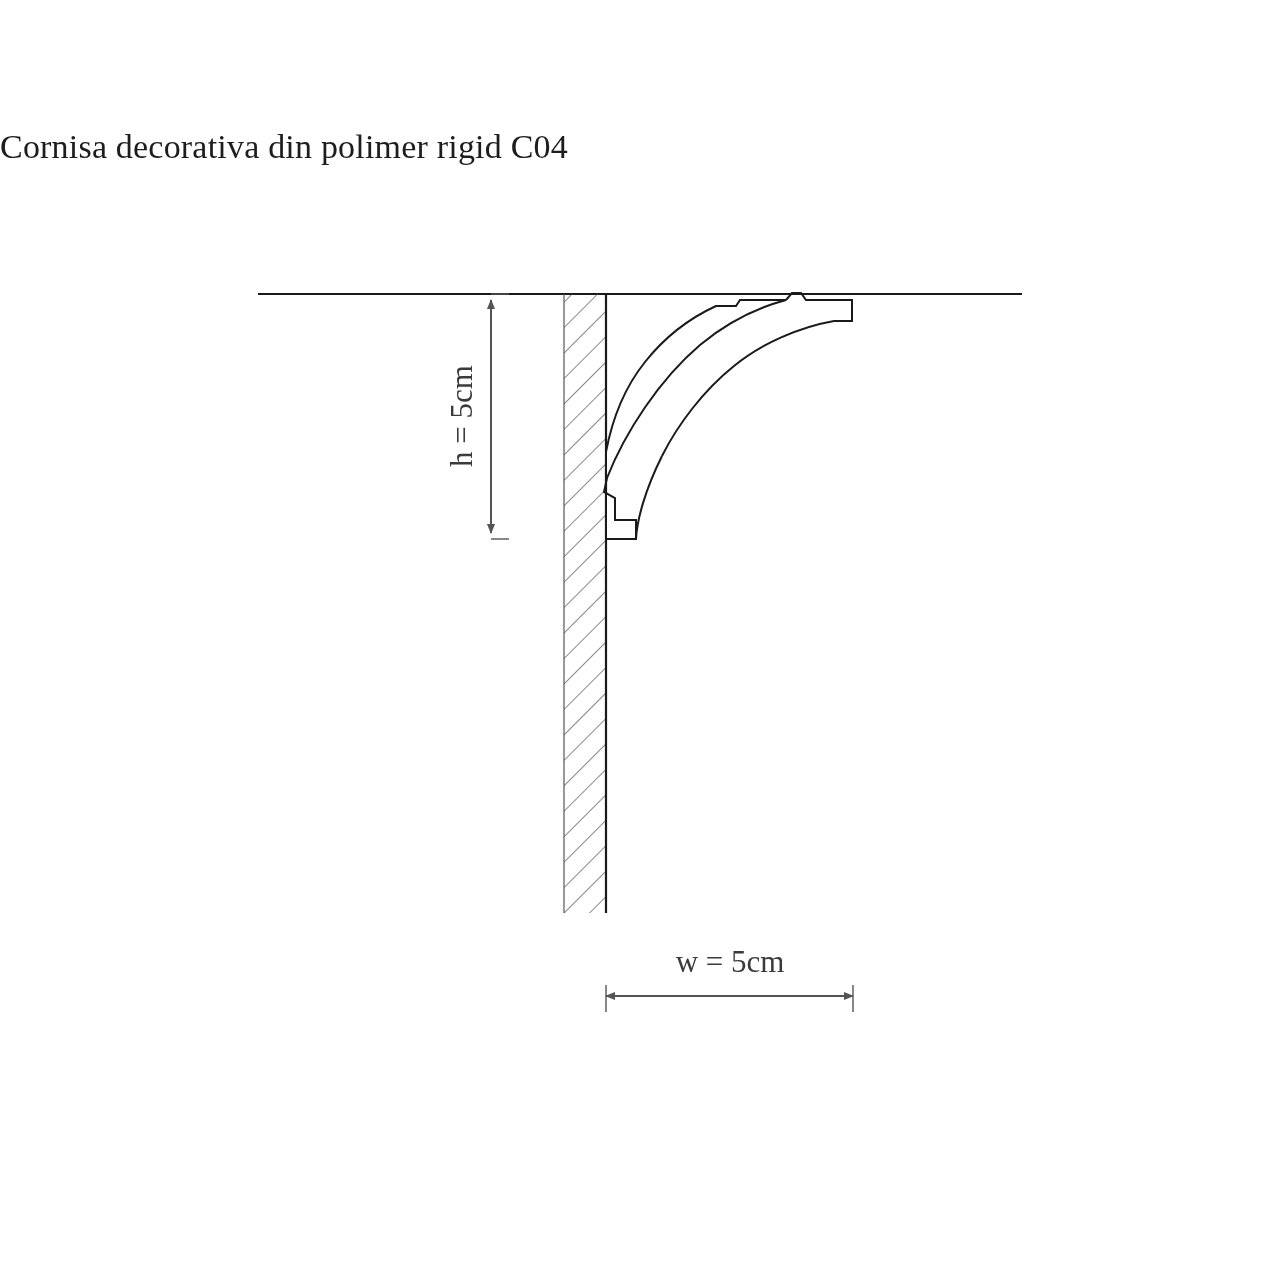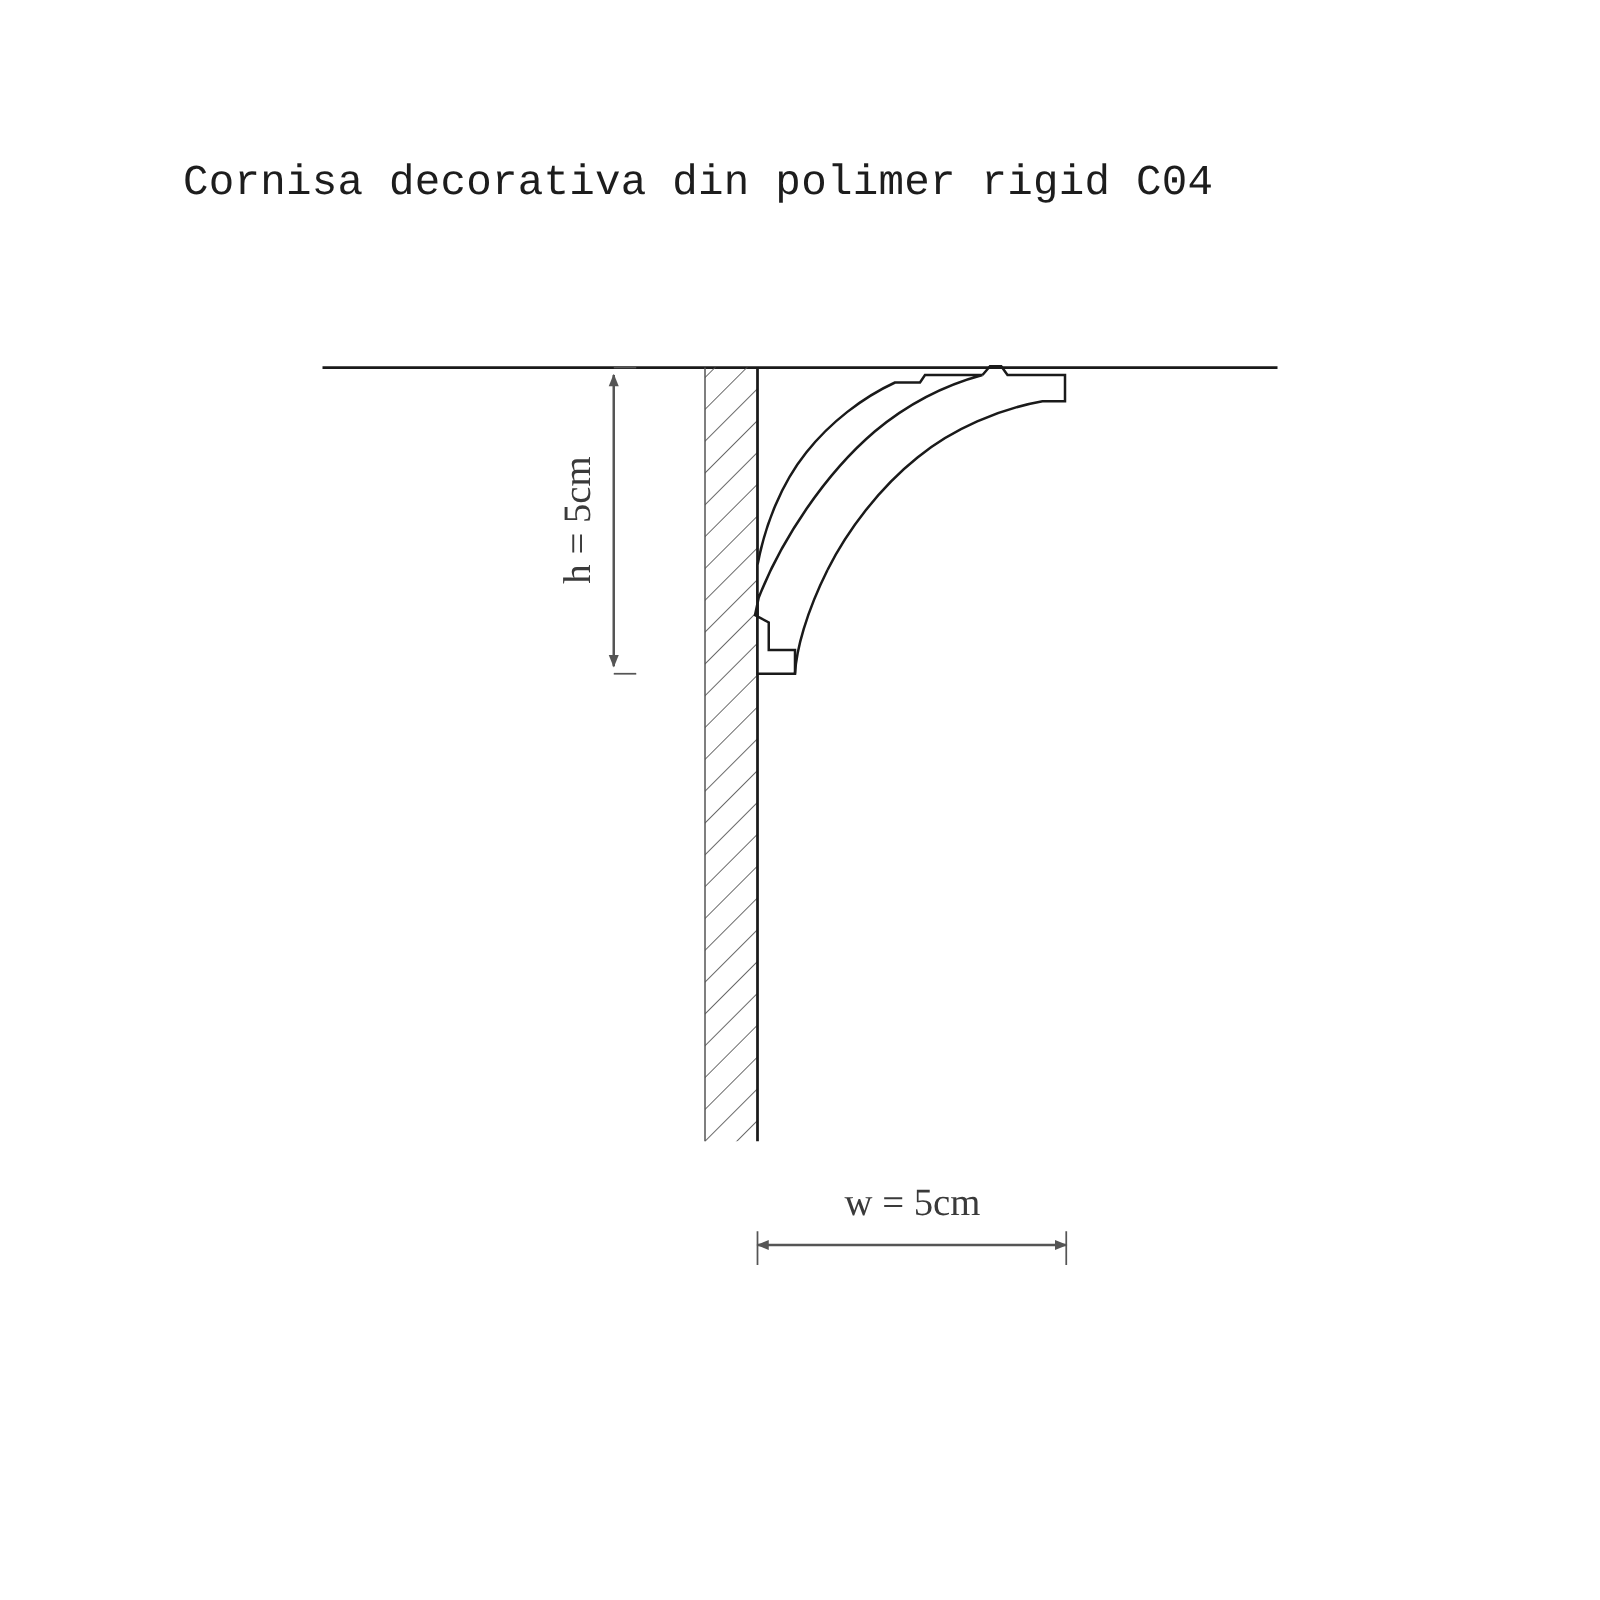--- a/index.html
+++ b/index.html
@@ -20,23 +20,23 @@
     left: 0;
     top: 0;
     width: 1280px;
     height: 1280px;
   }
   .title {
     position: absolute;
     left: 0;
     top: 128px;
     width: 1117px;
-    text-align: center;
+    text-align: left;
     font-size: 34px;
-    font-family: Liberation Mono, monospace;
+    font-family: Liberation Serif, serif;
     color: #1d1d1d;
     letter-spacing: 0.2px;
   }
   svg.drawing {
     position: absolute;
     left: 0;
     top: 0;
     width: 1280px;
     height: 1280px;
   }

